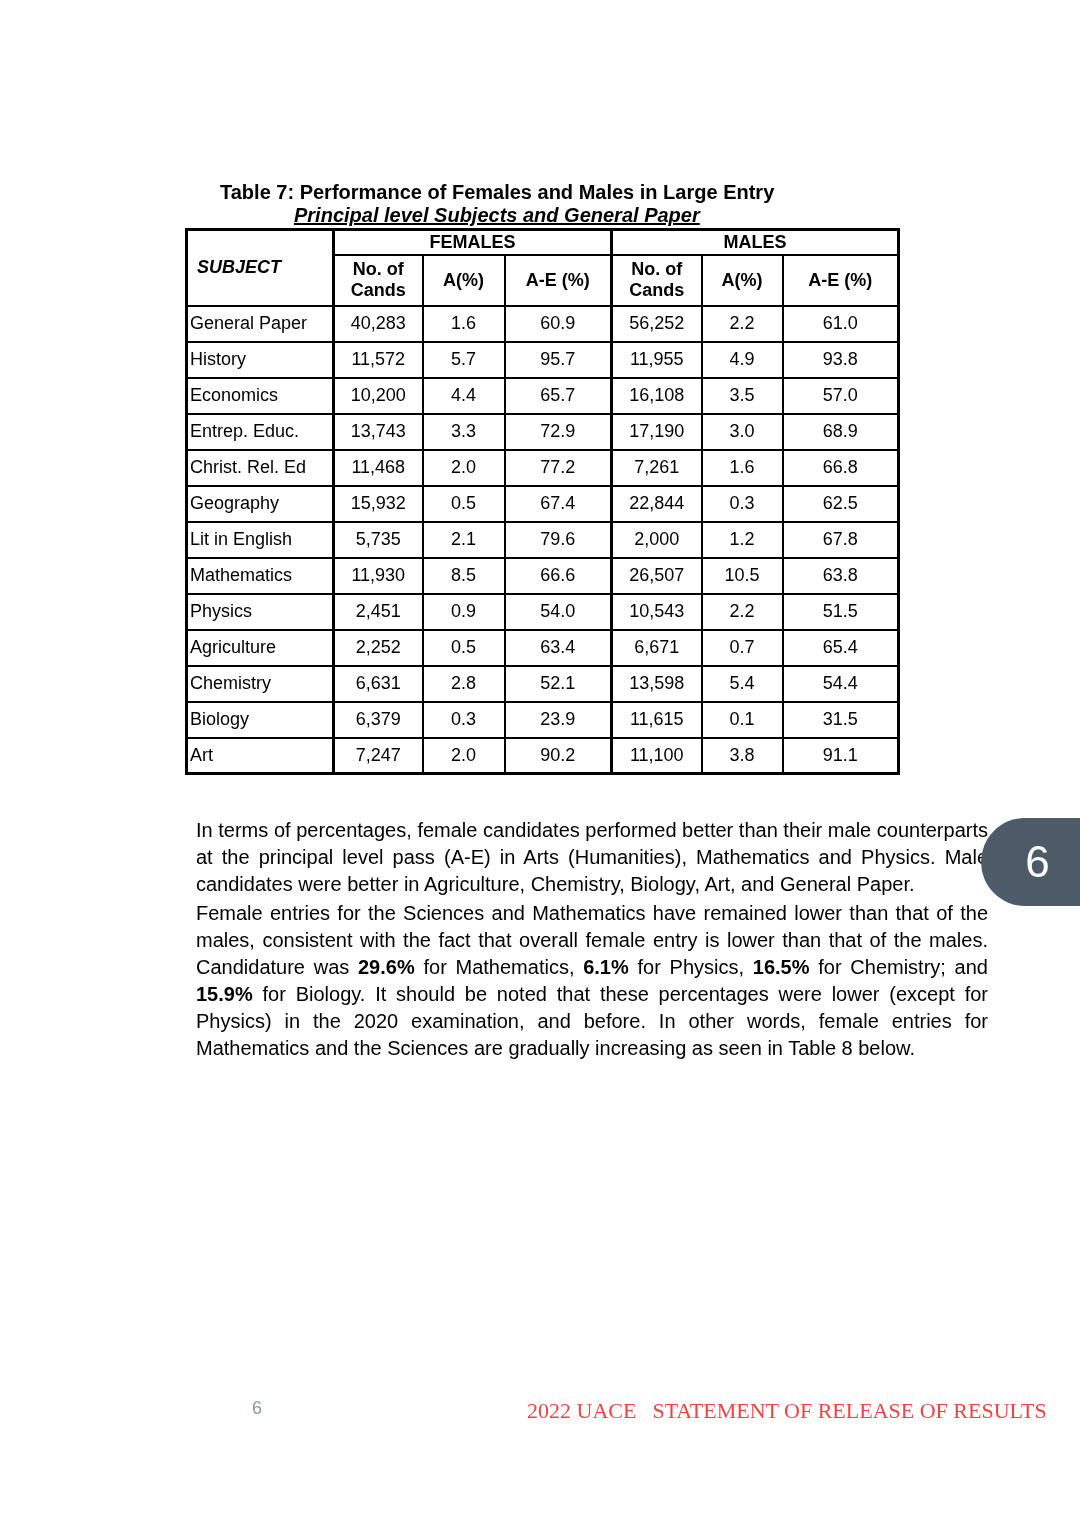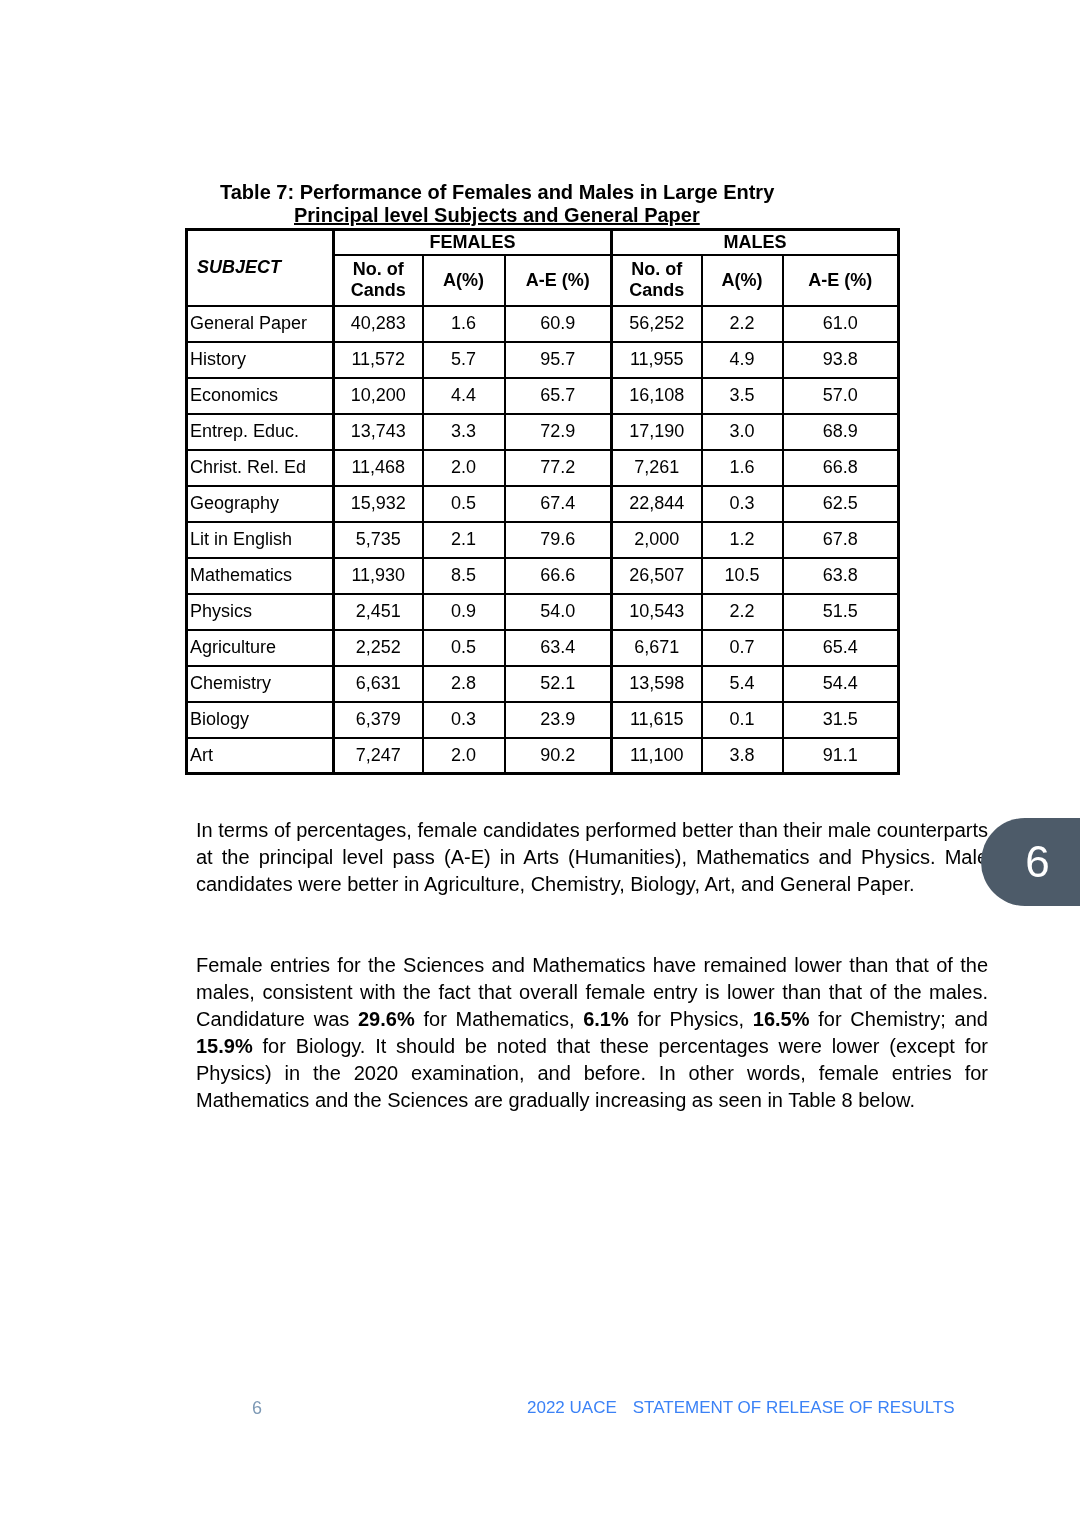--- a/index.html
+++ b/index.html
@@ -22,20 +22,21 @@
     top: 181px;
     font-weight: bold;
     font-size: 20px;
     line-height: 23px;
     color: #000000;
     margin-left: 24px;
   }
   .caption .line2 {
     margin-left: 74px;
     text-decoration: underline;
+    font-style: italic;
   }
 
   
   table.t7 {
     position: absolute;
     left: 185px;
     top: 228px;
     width: 712px;
     border-collapse: collapse;
     table-layout: fixed;
@@ -64,21 +65,21 @@
   .para {
     position: absolute;
     left: 196px;
     width: 792px;
     font-size: 20px;
     line-height: 27px;
     text-align: justify;
     color: #000000;
   }
   .para.p1 { top: 817px; }
-  .para.p2 { top: 952px; }
+  .para.p2 { top: 900px; }
   .para b { font-weight: bold; }
 
   
   .side-tab {
     position: absolute;
     top: 818px;
     right: 0;
     width: 99px;
     height: 88px;
     background: #4d5b69;
@@ -101,23 +102,24 @@
     position: absolute;
     left: 252px;
     top: 1398px;
     font-size: 18px;
     color: #7d99b5;
   }
   .footer-title {
     position: absolute;
     left: 527px;
     top: 1398px;
-    font-size: 17px;
-    color: #3b82f6;
+    font-size: 22px;
+    color: #ef4444;
     white-space: nowrap;
+    font-family: Liberation Serif, serif;
   }
   .footer-title .gap { display: inline-block; width: 16px; }
 </style>
 </head>
 <body>
 
 <div class="page">
 
   <div class="caption">
     <div class="line1">Table 7:  Performance of Females and Males in Large Entry</div>

